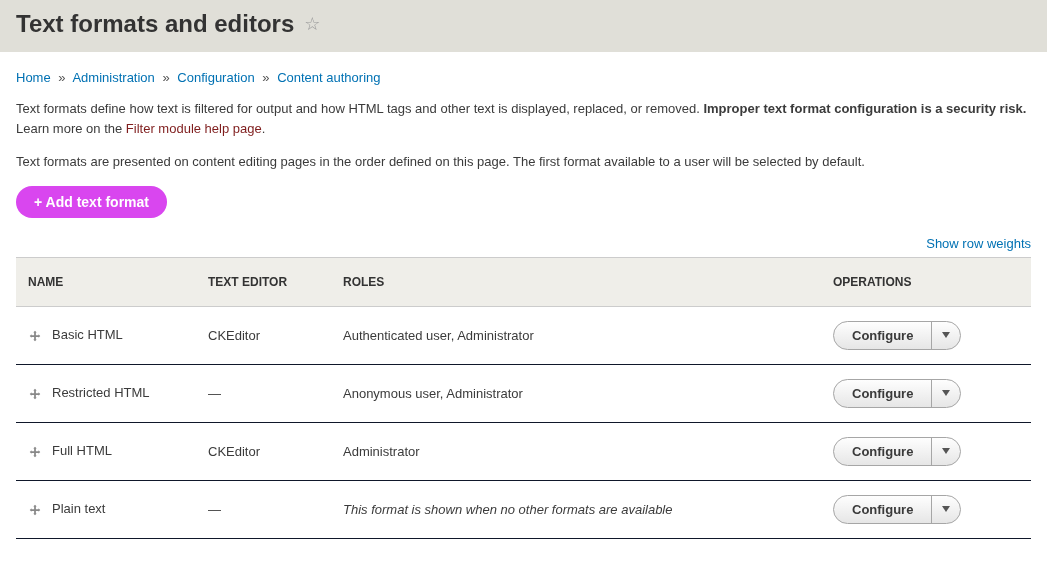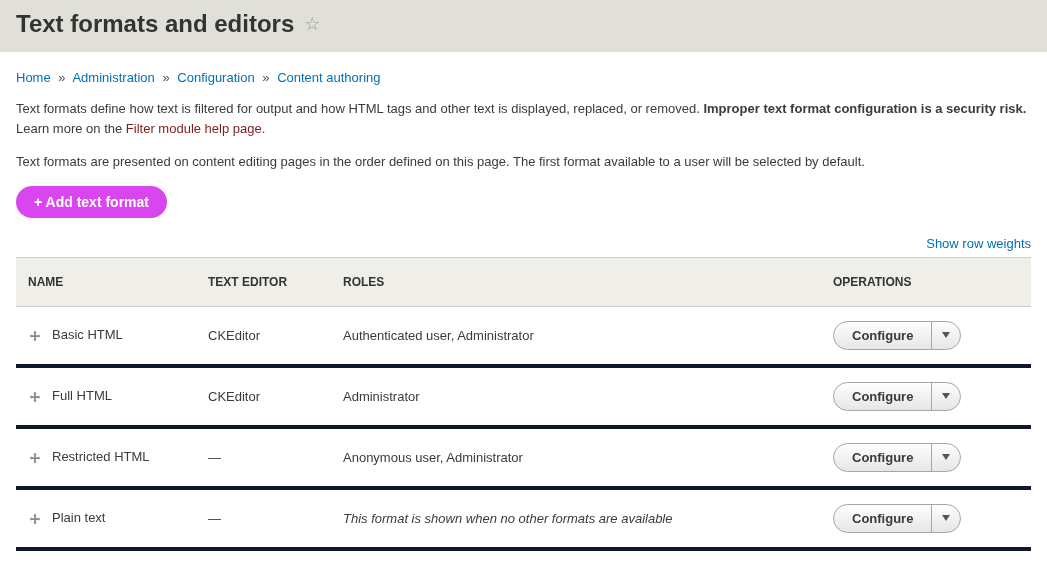--- a/index.html
+++ b/index.html
@@ -87,21 +87,21 @@
       border-top: 1px solid #ccc;
       border-bottom: 1px solid #ccc;
       text-align: left;
       font-size: 12px;
       font-weight: bold;
       color: #333;
       padding: 17px 12px;
       text-transform: uppercase;
     }
     tbody td {
-      border-bottom: 4px solid #0f172a;
+      border-bottom: 1px solid #0f172a;
       padding: 14px 12px;
       vertical-align: middle;
       color: #3b3b3b;
     }
     td.name-cell {
       white-space: nowrap;
     }
     .drag-handle {
       display: inline-block;
       width: 14px;
@@ -202,54 +202,54 @@
                   <svg viewBox="0 0 8 6" fill="#555">
                     <path d="M0 0h8L4 6z"></path>
                   </svg>
                 </span>
               </span>
             </span></td>
         </tr>
         <tr>
           <td class="name-cell"><span class="drag-handle"><svg viewBox="0 0 16 16" fill="currentColor">
                 <path d="M8 2l2 2H9v3h3V6l2 2-2 2V9H9v3h1l-2 2-2-2h1V9H4v1L2 8l2-2v1h3V4H6l2-2z"></path>
+              </svg></span><span>Restricted HTML</span></td>
+          <td>—</td>
+          <td>Anonymous user, Administrator</td>
+          <td><span class="dropbutton">
+              <span class="main">Configure</span>
+              <span class="toggle">
+                <span>
+                  <svg viewBox="0 0 8 6" fill="#555">
+                    <path d="M0 0h8L4 6z"></path>
+                  </svg>
+                </span>
+              </span>
+            </span></td>
+        </tr>
+        <tr>
+          <td class="name-cell"><span class="drag-handle"><svg viewBox="0 0 16 16" fill="currentColor">
+                <path d="M8 2l2 2H9v3h3V6l2 2-2 2V9H9v3h1l-2 2-2-2h1V9H4v1L2 8l2-2v1h3V4H6l2-2z"></path>
               </svg></span><span>Full HTML</span></td>
           <td>CKEditor</td>
           <td>Administrator</td>
           <td><span class="dropbutton">
               <span class="main">Configure</span>
               <span class="toggle">
                 <span>
                   <svg viewBox="0 0 8 6" fill="#555">
                     <path d="M0 0h8L4 6z"></path>
                   </svg>
                 </span>
               </span>
             </span></td>
         </tr>
         <tr>
           <td class="name-cell"><span class="drag-handle"><svg viewBox="0 0 16 16" fill="currentColor">
                 <path d="M8 2l2 2H9v3h3V6l2 2-2 2V9H9v3h1l-2 2-2-2h1V9H4v1L2 8l2-2v1h3V4H6l2-2z"></path>
-              </svg></span><span>Restricted HTML</span></td>
-          <td>—</td>
-          <td>Anonymous user, Administrator</td>
-          <td><span class="dropbutton">
-              <span class="main">Configure</span>
-              <span class="toggle">
-                <span>
-                  <svg viewBox="0 0 8 6" fill="#555">
-                    <path d="M0 0h8L4 6z"></path>
-                  </svg>
-                </span>
-              </span>
-            </span></td>
-        </tr>
-        <tr>
-          <td class="name-cell"><span class="drag-handle"><svg viewBox="0 0 16 16" fill="currentColor">
-                <path d="M8 2l2 2H9v3h3V6l2 2-2 2V9H9v3h1l-2 2-2-2h1V9H4v1L2 8l2-2v1h3V4H6l2-2z"></path>
               </svg></span><span>Plain text</span></td>
           <td>—</td>
           <td class="italic-note">This format is shown when no other formats are available</td>
           <td><span class="dropbutton">
               <span class="main">Configure</span>
               <span class="toggle">
                 <span>
                   <svg viewBox="0 0 8 6" fill="#555">
                     <path d="M0 0h8L4 6z"></path>
                   </svg>

